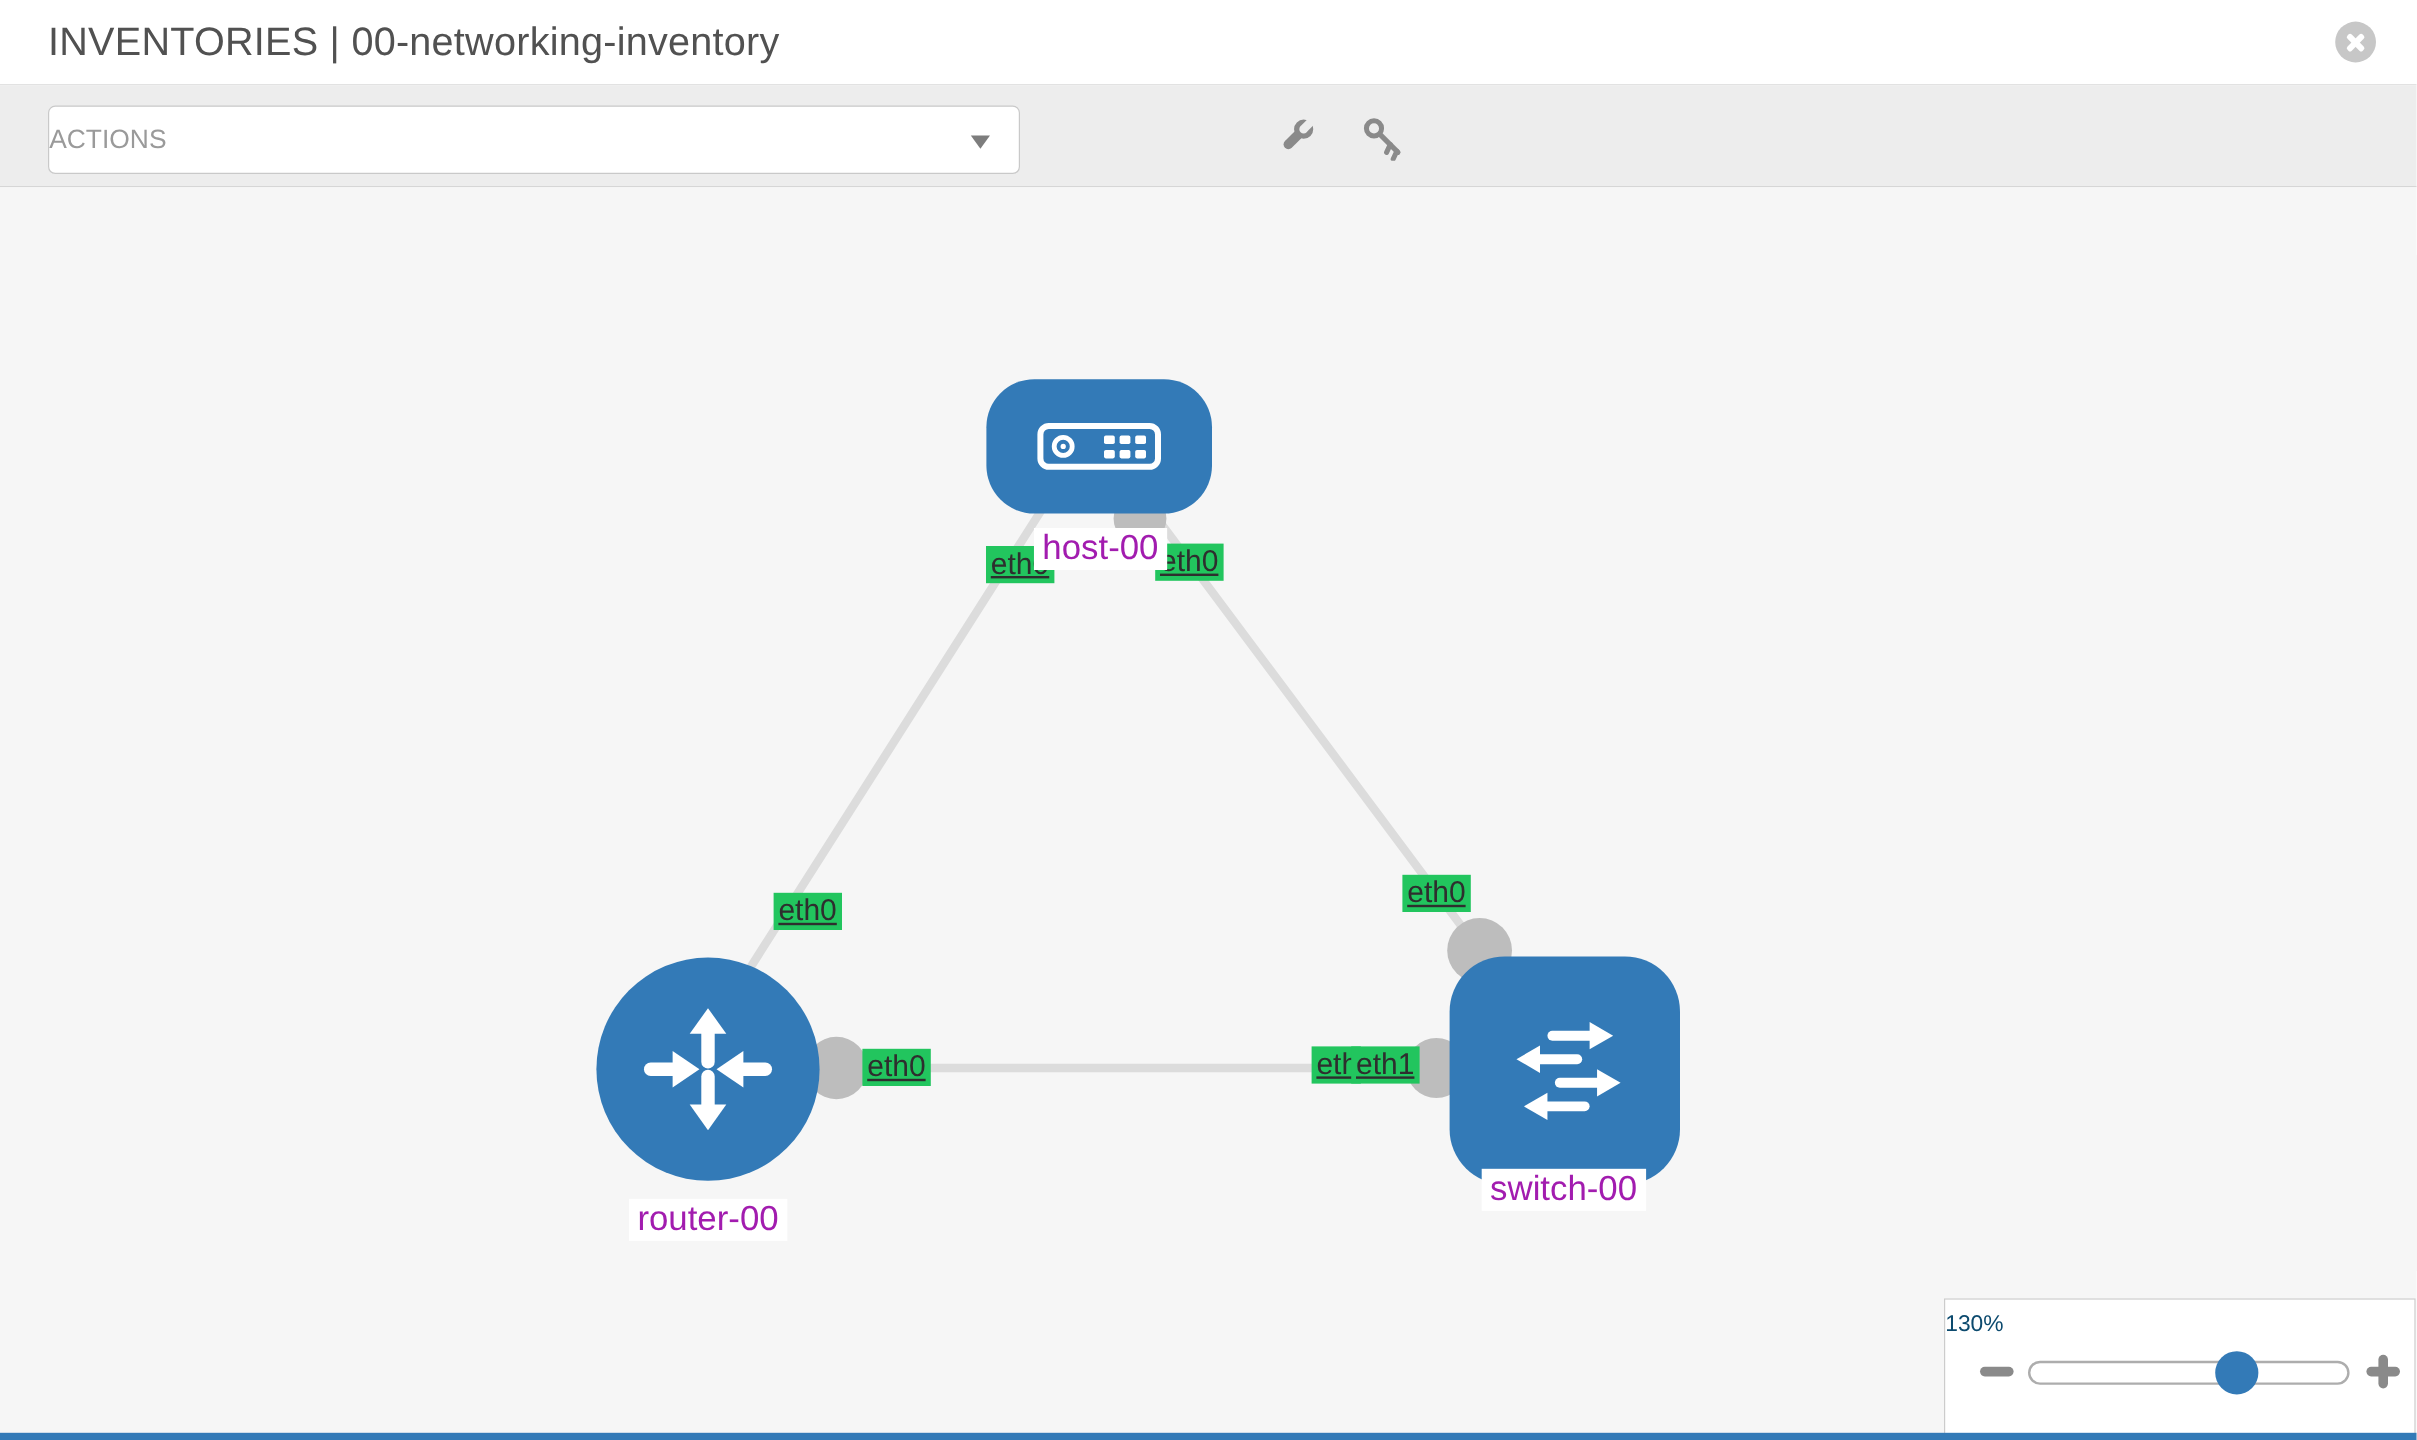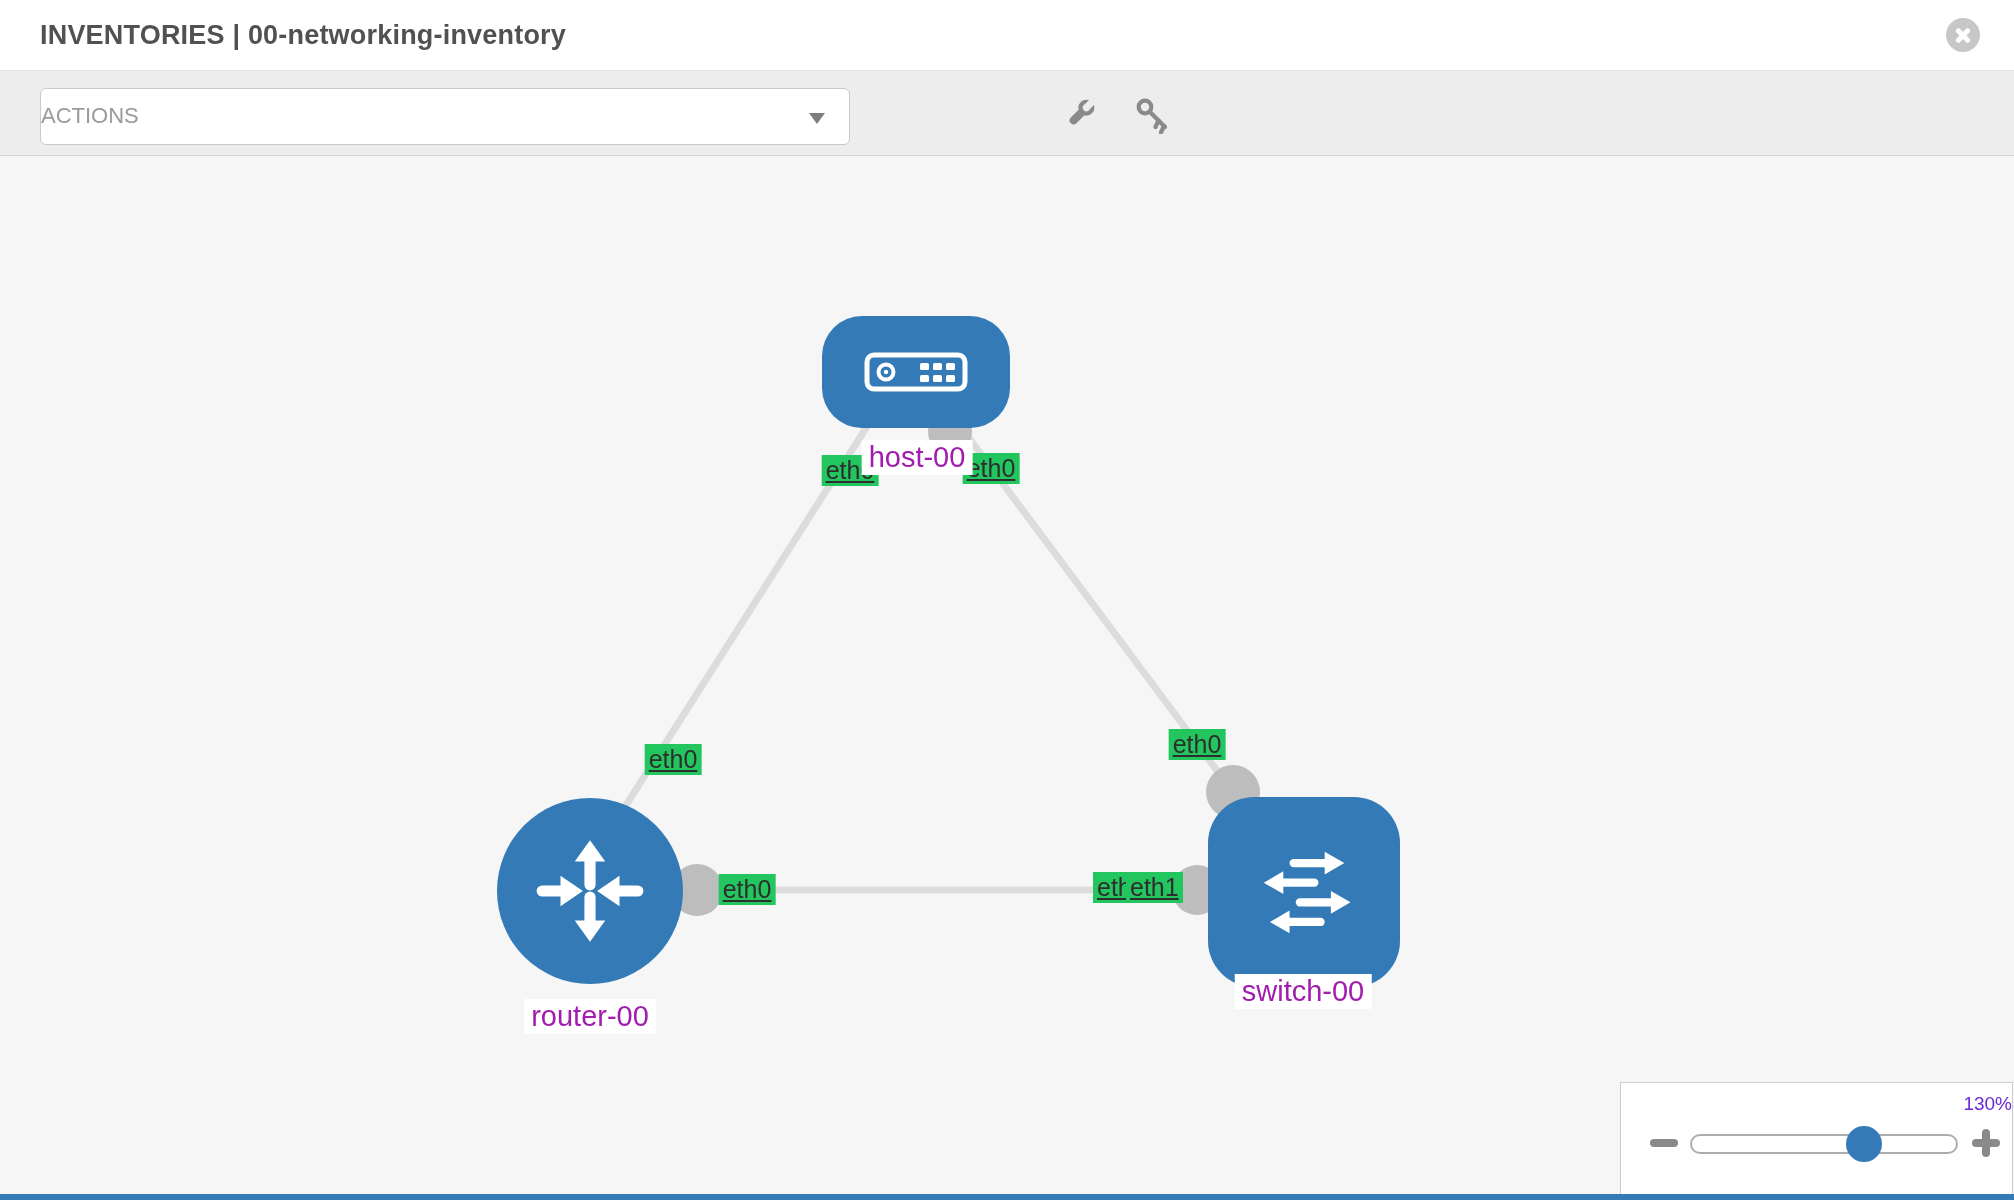--- a/index.html
+++ b/index.html
@@ -2,21 +2,21 @@
 <html><head>
 <meta charset="utf-8">
 <style>
   html,body{margin:0;padding:0;background:#fff;}
   #app{position:relative;width:2014px;height:1200px;overflow:hidden;background:#fff;
        font-family:"Liberation Sans",sans-serif;}
 
   
   .header{position:absolute;top:0;left:0;width:2014px;height:70px;background:#fff;
           border-bottom:1px solid #e2e2e2;}
-  .title{position:absolute;left:40px;top:0;line-height:70px;font-size:27px;font-weight:bold;
+  .title{position:absolute;left:40px;top:0;line-height:70px;font-size:33px;font-weight:normal;
          color:#515151;letter-spacing:.2px;white-space:nowrap;}
   .close-btn{position:absolute;left:1946px;top:18px;width:34px;height:34px;border-radius:50%;
              background:#c7c7c7;cursor:pointer;}
   .close-btn::before,.close-btn::after{content:"";position:absolute;left:8px;top:15px;width:18px;height:5px;
              border-radius:2px;background:#fff;}
   .close-btn::before{transform:rotate(45deg);}
   .close-btn::after{transform:rotate(-45deg);}
 
   
   .toolbar{position:absolute;top:71px;left:0;width:2014px;height:84px;background:#ededed;
@@ -56,22 +56,22 @@
   .eth-host-right{left:991px;top:297px;}
   .eth-router-top{left:673px;top:588px;}
   .eth-switch-top{left:1197px;top:573px;}
   .eth-horiz-left{left:747px;top:718px;}
   .eth-hidden{left:1093px;top:716px;width:33px;overflow:hidden;z-index:19;}
   .eth-front{left:1126px;top:716px;z-index:20;}
 
   
   .zoom-panel{position:absolute;left:1620px;top:926px;width:393px;height:118px;background:#fff;
               border:1px solid #ccc;box-sizing:border-box;z-index:40;}
-  .zoom-level{position:absolute;left:0;top:10px;width:100%;text-align:right;font-size:19px;
-              color:#6d28d9;}
+  .zoom-level{position:absolute;left:0;top:10px;width:100%;text-align:left;font-size:19px;
+              color:#0c4a6e;}
   .zoom-minus{position:absolute;left:29px;top:56px;width:28px;height:8px;border-radius:4px;
               background:#8a8a8a;cursor:pointer;}
   .zoom-track{position:absolute;left:69px;top:51px;width:268px;height:20px;border:2px solid #adadad;
               border-radius:11px;background:#fff;box-sizing:border-box;cursor:pointer;}
   .zoom-thumb{position:absolute;left:225px;top:43px;width:36px;height:36px;border-radius:50%;
               background:#337ab7;cursor:grab;}
   .zoom-plus{position:absolute;left:350px;top:45px;width:30px;height:30px;cursor:pointer;}
   .zoom-plus::before{content:"";position:absolute;left:1px;top:11px;width:28px;height:8px;
               border-radius:4px;background:#8a8a8a;}
   .zoom-plus::after{content:"";position:absolute;left:11px;top:1px;width:8px;height:28px;

